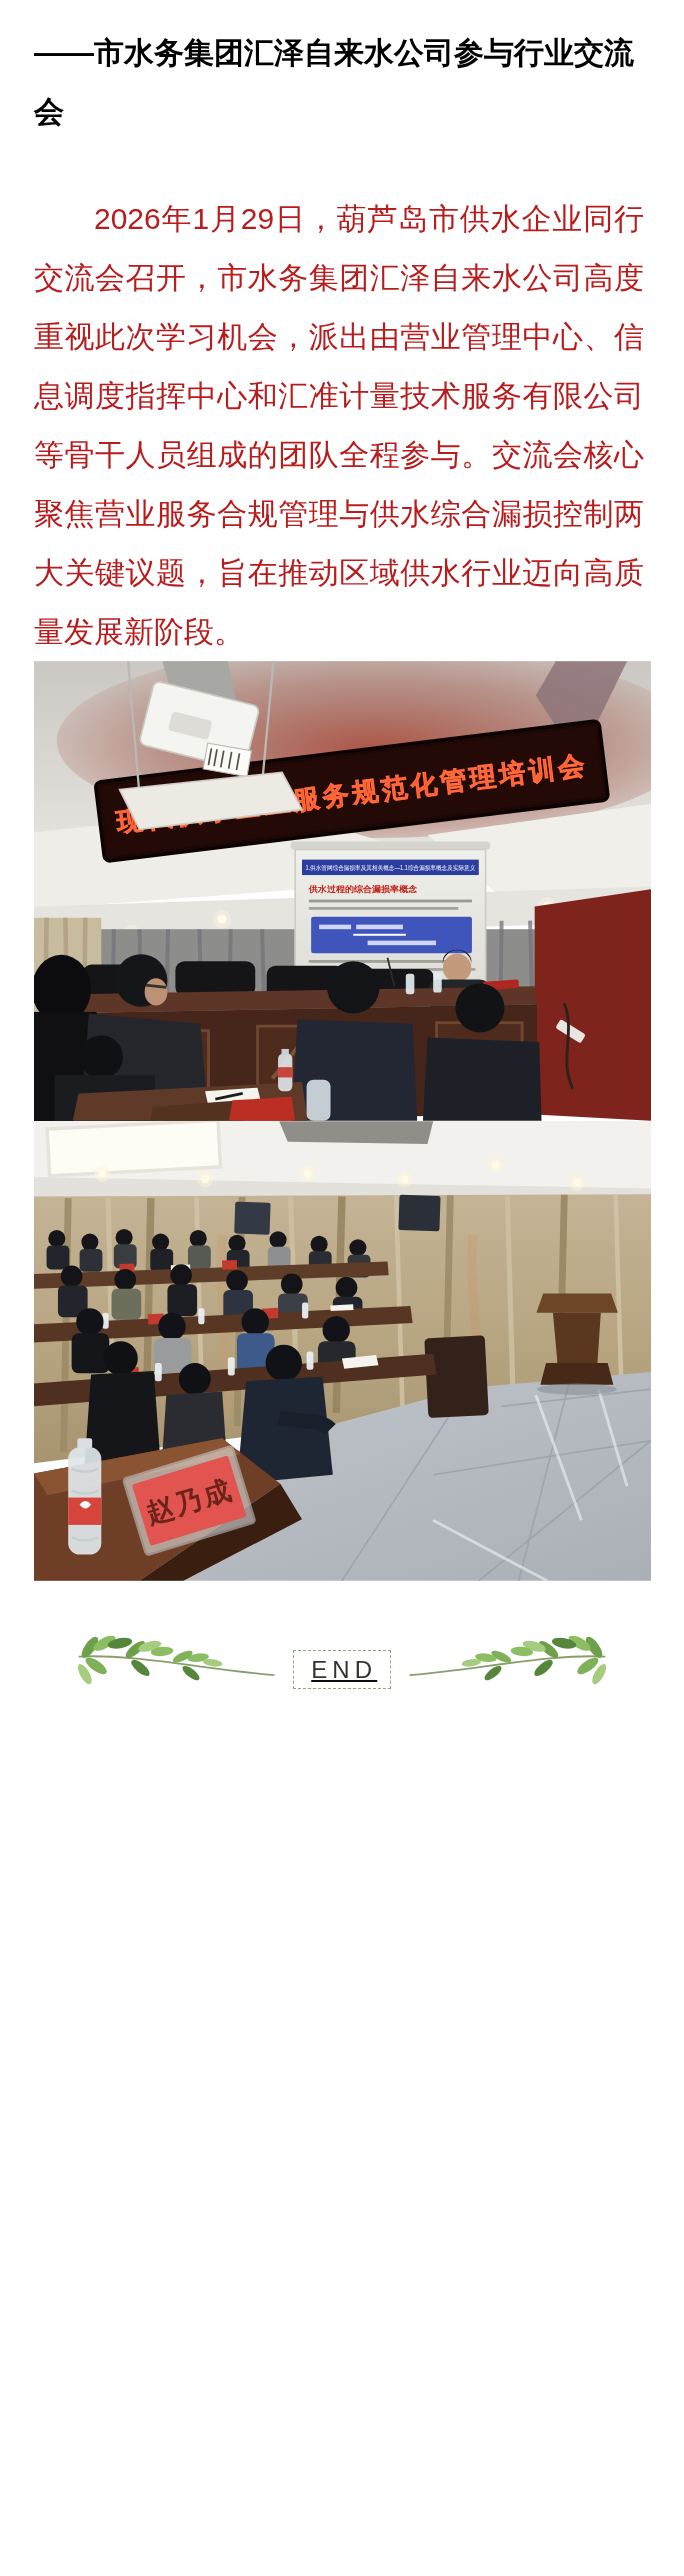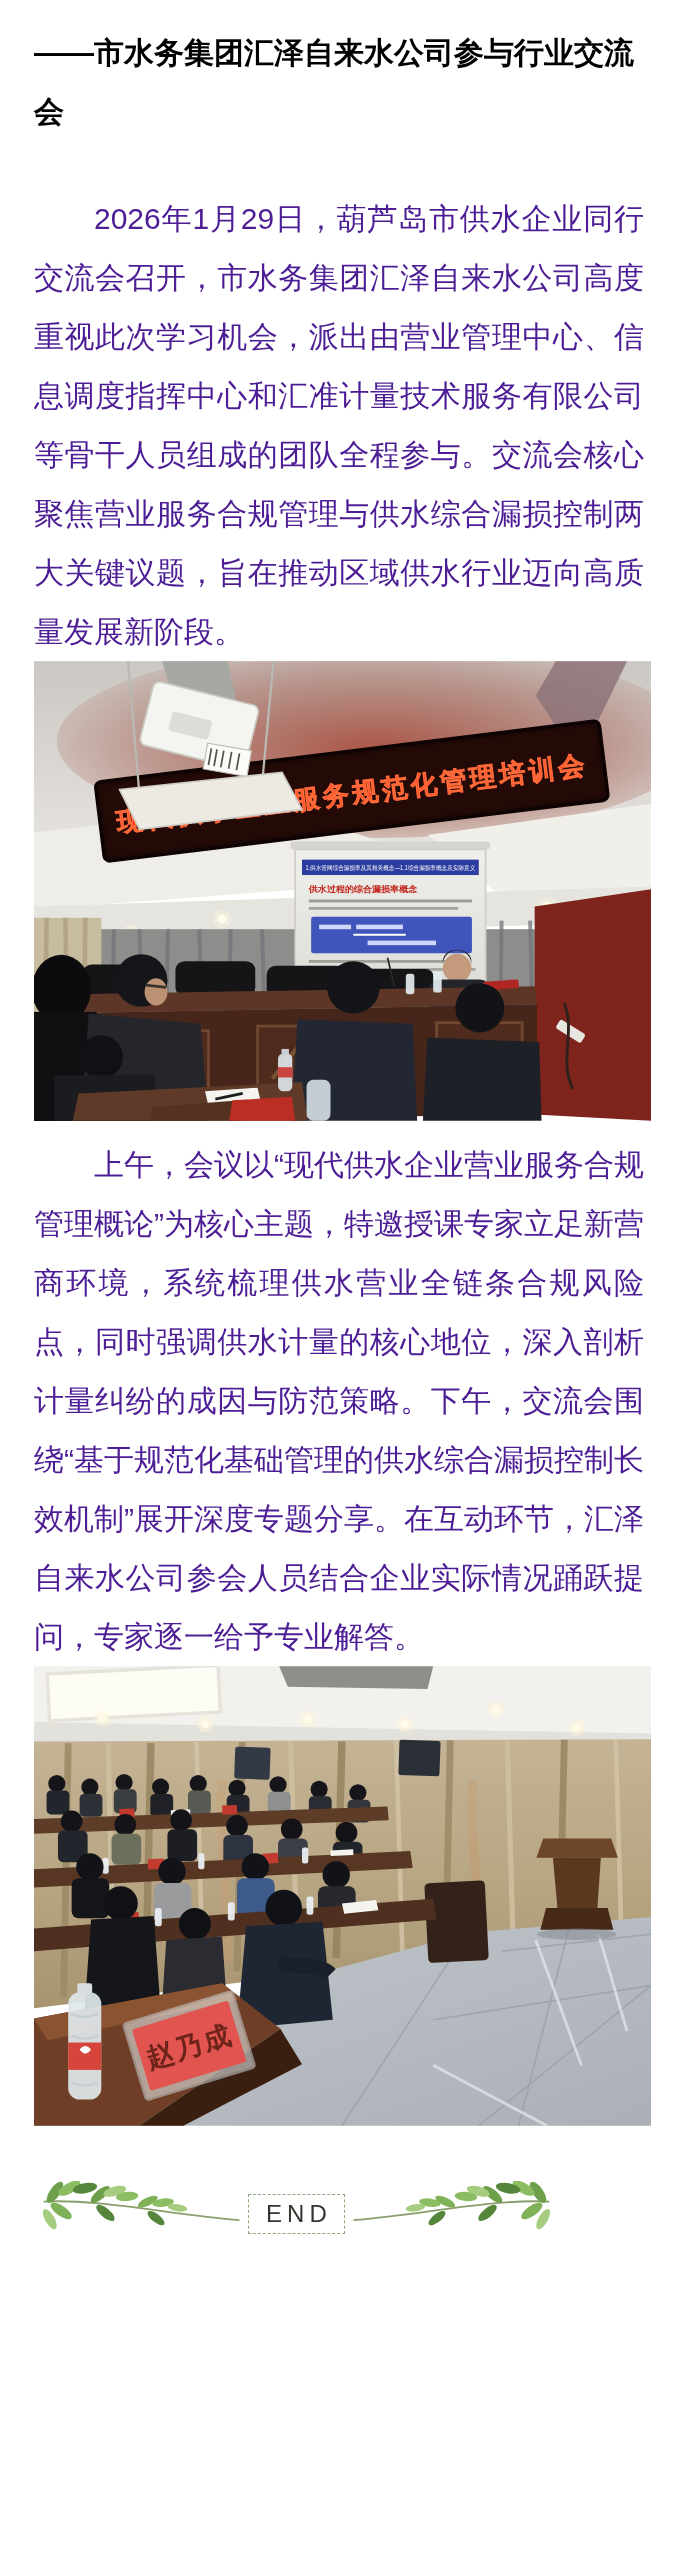--- a/index.html
+++ b/index.html
@@ -10,32 +10,32 @@
     color:#0d0d0d;
   }
   .article-title {
     margin:23px 34px 0 34px; width:616px;
     font-size:30px; line-height:59px; font-weight:700; color:#000;
     letter-spacing:0;
   }
   .para {
     margin:0 34px; width:610px;
     font-size:30px; line-height:59px; font-weight:400;
-    text-indent:2em; text-align:justify; color:#4c1d95;
+    text-indent:2em; text-align:justify; color:#b91c1c;
   }
   .para-1 { margin-top:48px; }
   .para-2 { margin-top:13.7px; }
   .para-3 { margin-top:15px; }
   figure.photo { margin:0 0 0 34px; padding:0; width:617px; }
   .photo-1 { margin-top:2.3px; }
   .photo-2 { margin-top:6.8px; }
   figure.photo svg { display:block; }
   .end-divider {
     margin:55px 34px 0 34px; width:616px; height:67px;
-    display:flex; align-items:center; gap:2px;
+    display:flex; align-items:center; justify-content:center; gap:12px;text-decoration:underline;
   }
   .branch { width:212px; height:67px; flex:0 0 auto; }
   .branch.flip { transform:scaleX(-1); }
   .end-box {
     flex:0 0 auto;
     border:1.7px dashed #8fa77d;
     color:#33362f;
     font-size:24px; letter-spacing:5.1px;
     padding:6.8px 12.5px 6.8px 17px;
     line-height:24px;
@@ -212,21 +212,20 @@
           <rect x="428" y="712" width="25" height="18" fill="#c8443c"></rect>
           <rect x="434" y="680" width="13" height="10" fill="#c9cfd3"></rect>
         </g>
         <polygon points="208,782 362,770 366,806 204,806" fill="#53321f"></polygon>
         <polygon points="348,770 452,764 458,806 342,806" fill="#bb2e23"></polygon>
         <rect x="478" y="734" width="42" height="72" rx="12" fill="#d7e0e5" opacity="0.9"></rect>
       </g>
     </svg>
   </figure>
 
-  <p class="para para-2">上午，会议以“现代供水企业营业服务合规管理概论”为核心主题，特邀授课专家立足新营商环境，系统梳理供水营业全链条合规风险点，同时强调供水计量的核心地位，深入剖析计量纠纷的成因与防范策略。下午，交流会围绕“基于规范化基础管理的供水综合漏损控制长效机制”展开深度专题分享。在互动环节，汇泽自来水公司参会人员结合企业实际情况踊跃提问，专家逐一给予专业解答。</p>
 
   <figure class="photo photo-2">
     <svg width="617" height="460" viewBox="0 0 1082 806" xmlns="http://www.w3.org/2000/svg">
       <defs>
         <linearGradient id="curt2" x1="0" y1="0" x2="0" y2="1">
           <stop offset="0%" stop-color="#c4b395"></stop>
           <stop offset="55%" stop-color="#b7a582"></stop>
           <stop offset="100%" stop-color="#a8946f"></stop>
         </linearGradient>
         <linearGradient id="floor2" x1="0" y1="0" x2="1" y2="1">

